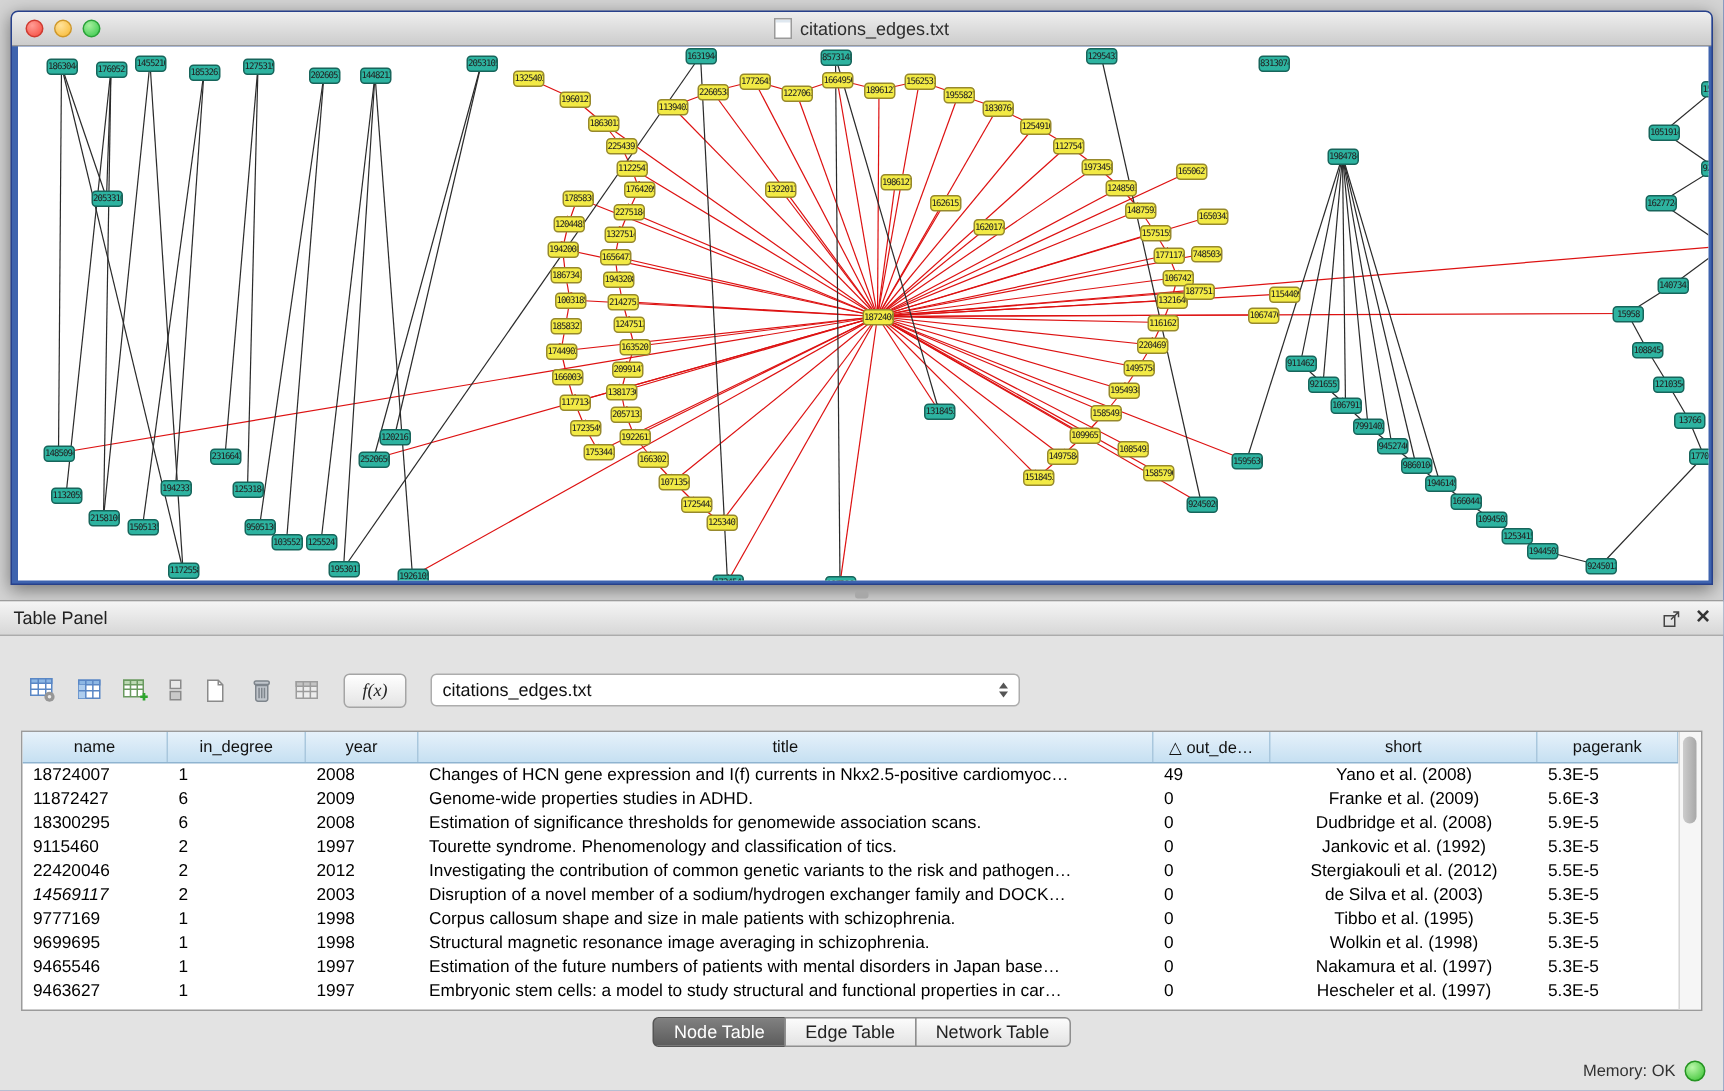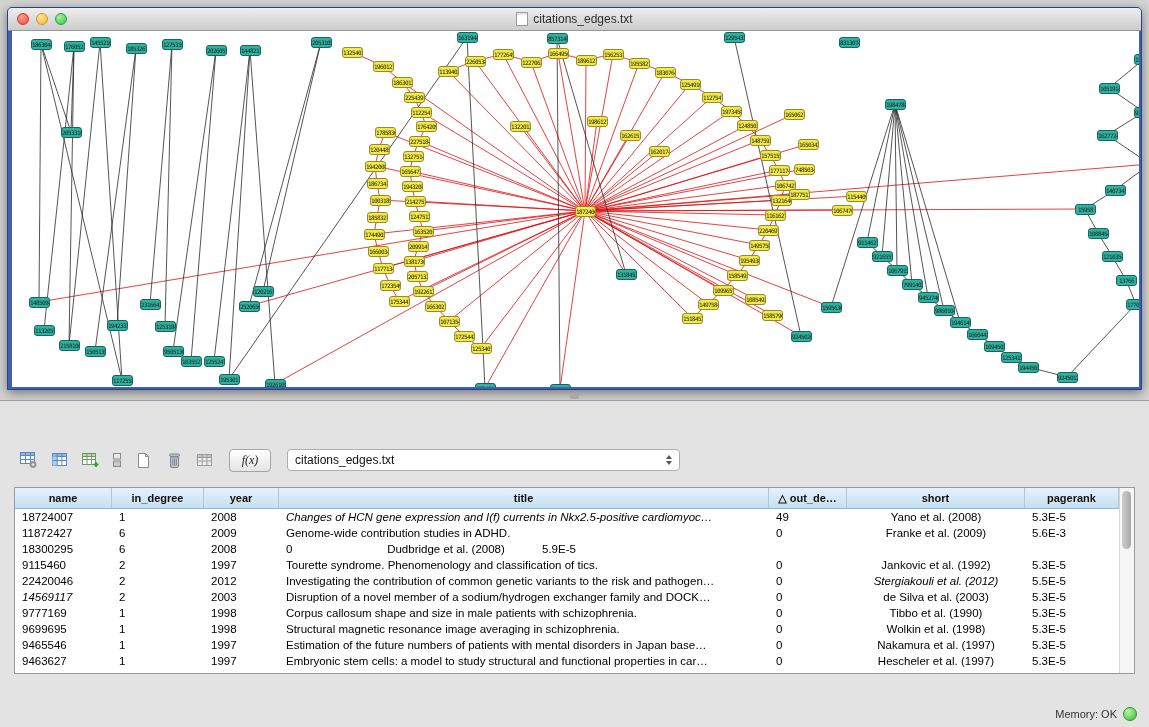--- a/index.html
+++ b/index.html
@@ -70,21 +70,21 @@
     display:flex;align-items:center;padding:0 7px;font-size:12px;color:#111;
   }
   .dd-arrows{margin-left:auto;display:flex;flex-direction:column;gap:2px;}
   .dd-arrows .up{width:0;height:0;border-left:3.5px solid transparent;border-right:3.5px solid transparent;border-bottom:4px solid #555;}
   .dd-arrows .dn{width:0;height:0;border-left:3.5px solid transparent;border-right:3.5px solid transparent;border-top:4px solid #555;}
   .tablebox{
     position:absolute;left:14px;top:86px;width:1121px;height:187px;
     background:#fff;border:1px solid #9b9b9b;box-sizing:border-box;overflow:hidden;
   }
   .thead{display:flex;height:20px;width:1104px;background:linear-gradient(#e6f1fa,#c6e0f2);
-    border-bottom:1px solid #8fb4d0;font-weight:bold;}
+    border-bottom:1px solid #8fb4d0;}
   .hcell{box-sizing:border-box;border-right:1px solid #a9c7dd;font-size:11px;color:#111;
     display:flex;align-items:center;justify-content:center;white-space:nowrap;overflow:hidden;}
   .trow{display:flex;height:16px;align-items:center;}
   .tcell{box-sizing:border-box;font-size:11.5px;color:#000;white-space:nowrap;overflow:hidden;height:16px;line-height:16px;}
   .tcell.left{padding-left:7px;padding-right:3px;text-align:left;}
   .tcell.center{text-align:center;padding:0 3px;}
   .vscroll{position:absolute;top:0;right:0;width:15px;height:185px;background:#f6f6f6;
     border-left:1px solid #d6d6d6;box-sizing:border-box;}
   .thumb{position:absolute;left:2px;top:3px;width:9px;height:58px;border-radius:5px;
     background:linear-gradient(90deg,#cccccc,#a8a8a8);}
@@ -429,20 +429,31 @@
         <div class="gnode teal" style="left: 809px; top: 271px; background: rgb(45, 179, 160);">1595630</div>
         <div class="gnode teal" style="left: 463px; top: 352px; background: rgb(45, 179, 160);">1724541</div>
         <div class="gnode teal" style="left: 538px; top: 353px; background: rgb(45, 179, 160);">1853264</div>
       </div>
   </div>
 </div>
 
 <div class="splitter-dot"></div>
 
 <div class="table-panel">
+  <div class="panel-titlebar">
+    <span>Table Panel</span>
+    <span class="spacer"></span>
+    <span class="float-btn">
+      <svg width="13" height="13" viewBox="0 0 13 13">
+        <rect x="1.5" y="4.5" width="7" height="7" fill="none" stroke="#444"></rect>
+        <path d="M6 7 L11 2 M7.5 2 H11 V5.5" fill="none" stroke="#444"></path>
+      </svg>
+    </span>
+    <span class="close-btn">×</span>
+  </div>
 
   <div class="toolbar">
     <span class="tbtn">
       <svg width="18" height="17" viewBox="0 0 18 17">
         <rect x="0.5" y="0.5" width="14" height="11" fill="#fff" stroke="#5a87c5"></rect>
         <rect x="0.5" y="0.5" width="14" height="3" fill="#8db7e4" stroke="#5a87c5"></rect>
         <path d="M5.5 0.5v11 M10.5 0.5v11 M0.5 7.5h14" stroke="#5a87c5" fill="none"></path>
         <circle cx="13" cy="12.5" r="3.4" fill="#969696"></circle>
         <circle cx="13" cy="12.5" r="1.2" fill="#e9e9e9"></circle>
       </svg>
@@ -509,76 +520,77 @@
         <div class="hcell" style="width: 490px;">title</div>
         <div class="hcell" style="width: 78px;">△ out_de…</div>
         <div class="hcell" style="width: 178px;">short</div>
         <div class="hcell" style="width: 94px;">pagerank</div>
       </div>
     <div class="tbody">
         <div class="trow">
           <div class="tcell left" style="width: 97px;">18724007</div>
           <div class="tcell left" style="width: 92px;">1</div>
           <div class="tcell left" style="width: 75px;">2008</div>
-          <div class="tcell left" style="width: 490px; font-style: italic;">Changes of HCN gene expression and I(f) currents in Nkx2.5-positive cardiomyoc…</div>
+          <div class="tcell left" style="width: 490px;">Changes of HCN gene expression and I(f) currents in Nkx2.5-positive cardiomyoc…</div>
           <div class="tcell left" style="width: 78px;">49</div>
           <div class="tcell center" style="width: 178px;">Yano et al. (2008)</div>
           <div class="tcell left" style="width: 94px;">5.3E-5</div>
         </div>
         <div class="trow">
           <div class="tcell left" style="width: 97px;">11872427</div>
           <div class="tcell left" style="width: 92px;">6</div>
           <div class="tcell left" style="width: 75px;">2009</div>
-          <div class="tcell left" style="width: 490px;">Genome-wide contribution studies in ADHD.</div>
+          <div class="tcell left" style="width: 490px;">Genome-wide properties studies in ADHD.</div>
           <div class="tcell left" style="width: 78px;">0</div>
           <div class="tcell center" style="width: 178px;">Franke et al. (2009)</div>
           <div class="tcell left" style="width: 94px;">5.6E-3</div>
         </div>
         <div class="trow">
           <div class="tcell left" style="width: 97px;">18300295</div>
           <div class="tcell left" style="width: 92px;">6</div>
           <div class="tcell left" style="width: 75px;">2008</div>
+          <div class="tcell left" style="width: 490px;">Estimation of significance thresholds for genomewide association scans.</div>
           <div class="tcell left" style="width: 78px;">0</div>
           <div class="tcell center" style="width: 178px;">Dudbridge et al. (2008)</div>
           <div class="tcell left" style="width: 94px;">5.9E-5</div>
         </div>
         <div class="trow">
           <div class="tcell left" style="width: 97px;">9115460</div>
           <div class="tcell left" style="width: 92px;">2</div>
           <div class="tcell left" style="width: 75px;">1997</div>
           <div class="tcell left" style="width: 490px;">Tourette syndrome. Phenomenology and classification of tics.</div>
           <div class="tcell left" style="width: 78px;">0</div>
           <div class="tcell center" style="width: 178px;">Jankovic et al. (1992)</div>
           <div class="tcell left" style="width: 94px;">5.3E-5</div>
         </div>
         <div class="trow">
           <div class="tcell left" style="width: 97px;">22420046</div>
           <div class="tcell left" style="width: 92px;">2</div>
           <div class="tcell left" style="width: 75px;">2012</div>
           <div class="tcell left" style="width: 490px;">Investigating the contribution of common genetic variants to the risk and pathogen…</div>
           <div class="tcell left" style="width: 78px;">0</div>
-          <div class="tcell center" style="width: 178px; font-style: italic;">Stergiakouli et al. (2012)</div>
+          <div class="tcell center" style="width: 178px;">Stergiakouli et al. (2012)</div>
           <div class="tcell left" style="width: 94px;">5.5E-5</div>
         </div>
         <div class="trow">
           <div class="tcell left" style="width: 97px; font-style: italic;">14569117</div>
           <div class="tcell left" style="width: 92px;">2</div>
           <div class="tcell left" style="width: 75px;">2003</div>
           <div class="tcell left" style="width: 490px;">Disruption of a novel member of a sodium/hydrogen exchanger family and DOCK…</div>
           <div class="tcell left" style="width: 78px;">0</div>
           <div class="tcell center" style="width: 178px;">de Silva et al. (2003)</div>
           <div class="tcell left" style="width: 94px;">5.3E-5</div>
         </div>
         <div class="trow">
           <div class="tcell left" style="width: 97px;">9777169</div>
           <div class="tcell left" style="width: 92px;">1</div>
           <div class="tcell left" style="width: 75px;">1998</div>
           <div class="tcell left" style="width: 490px;">Corpus callosum shape and size in male patients with schizophrenia.</div>
           <div class="tcell left" style="width: 78px;">0</div>
-          <div class="tcell center" style="width: 178px;">Tibbo et al. (1990)</div>
+          <div class="tcell center" style="width: 178px;">Tibbo et al. (1995)</div>
           <div class="tcell left" style="width: 94px;">5.3E-5</div>
         </div>
         <div class="trow">
           <div class="tcell left" style="width: 97px;">9699695</div>
           <div class="tcell left" style="width: 92px;">1</div>
           <div class="tcell left" style="width: 75px;">1998</div>
           <div class="tcell left" style="width: 490px;">Structural magnetic resonance image averaging in schizophrenia.</div>
           <div class="tcell left" style="width: 78px;">0</div>
           <div class="tcell center" style="width: 178px;">Wolkin et al. (1998)</div>
           <div class="tcell left" style="width: 94px;">5.3E-5</div>
@@ -600,18 +612,23 @@
           <div class="tcell left" style="width: 78px;">0</div>
           <div class="tcell center" style="width: 178px;">Hescheler et al. (1997)</div>
           <div class="tcell left" style="width: 94px;">5.3E-5</div>
         </div>
       </div>
     <div class="vscroll">
       <div class="thumb"></div>
     </div>
   </div>
 
+  <div class="tabs">
+    <button class="tab active">Node Table</button>
+    <button class="tab">Edge Table</button>
+    <button class="tab">Network Table</button>
+  </div>
 
   <div class="statusbar">
     <span>Memory: OK</span>
     <span class="mem-dot"></span>
   </div>
 </div>
 
 </body></html>

